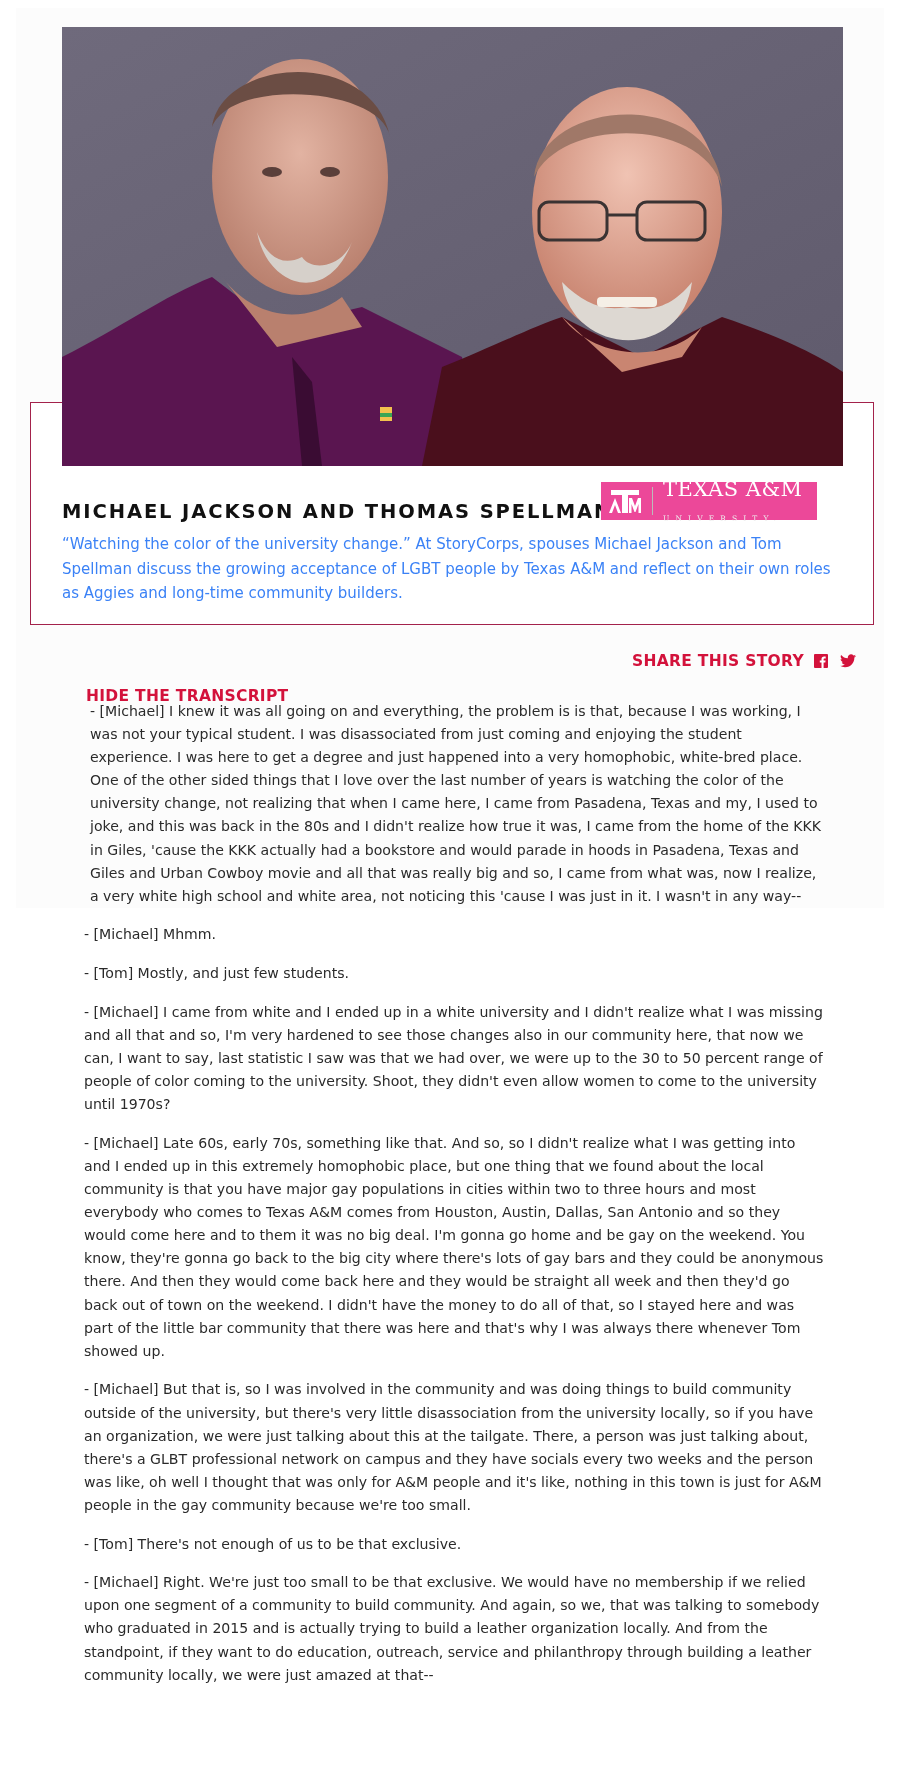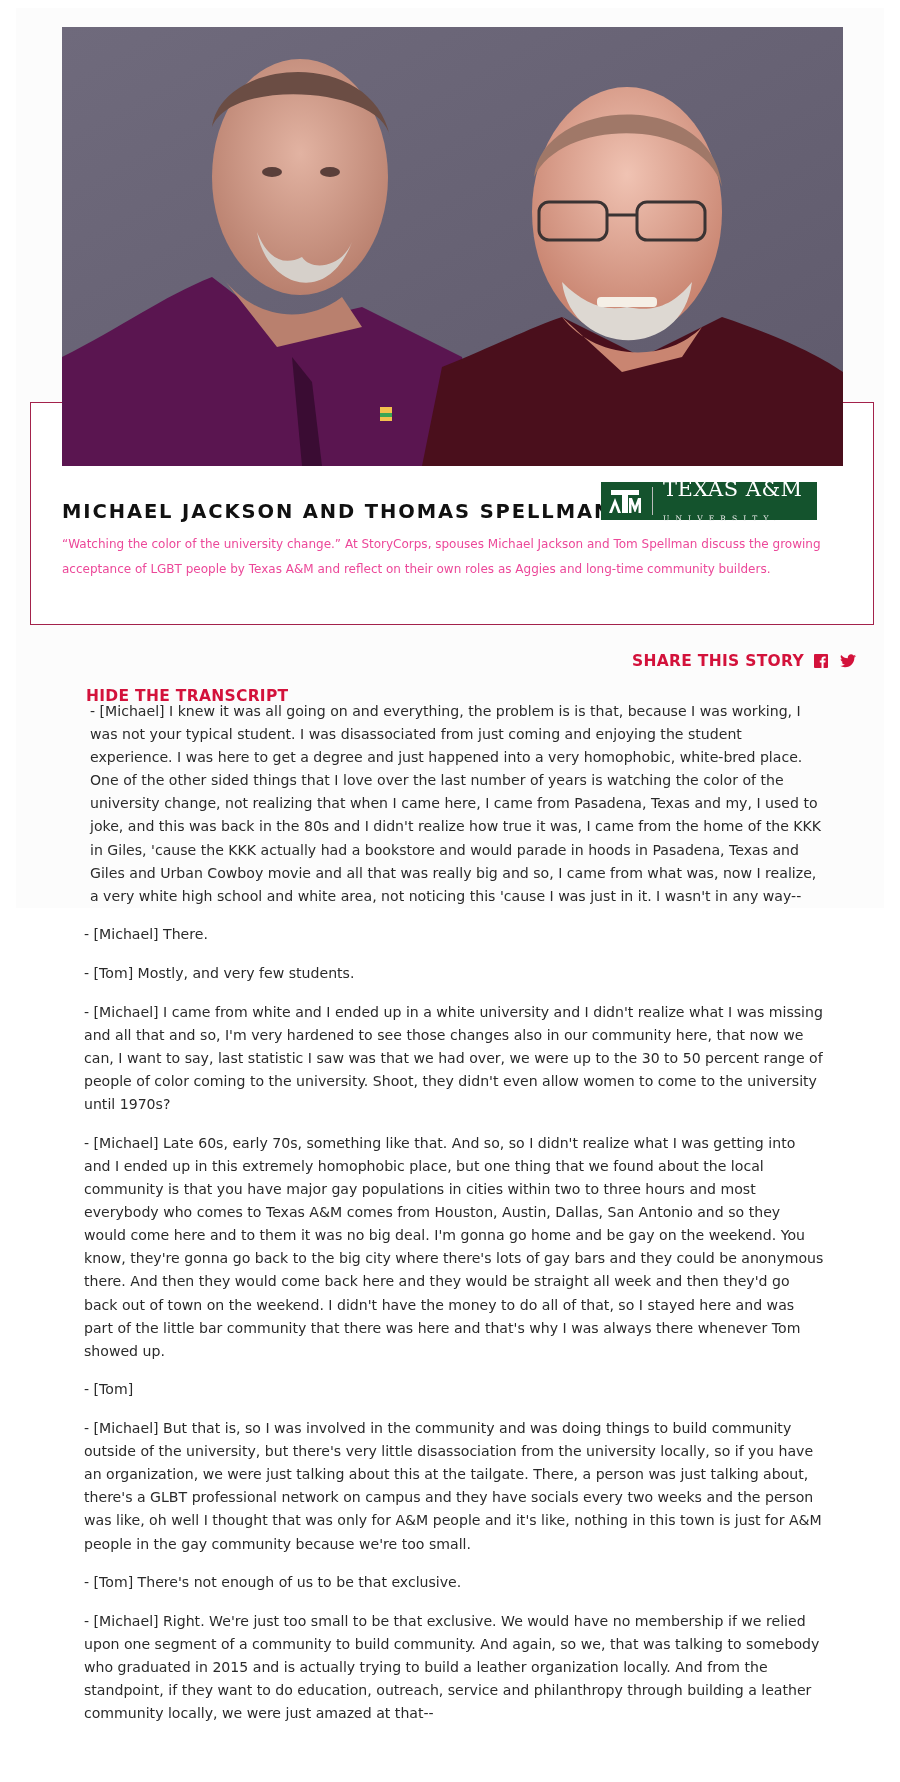--- a/index.html
+++ b/index.html
@@ -18,31 +18,31 @@
   }
   .photo svg { display: block; width: 100%; height: 100%; }
 
   .story-title {
     position: absolute; left: 62px; top: 500px;
     font-family: "DejaVu Sans", sans-serif; font-weight: bold;
     font-size: 19.5px; letter-spacing: 1.9px; color: #111;
   }
   .logo {
     position: absolute; left: 601px; top: 482px; width: 216px; height: 38px;
-    background: #14532d; color: #fff; display: flex; align-items: center;
+    background: #ec4899; color: #fff; display: flex; align-items: center;
   }
   .logo-atm { width: 36px; height: 30px; margin-left: 6px; }
   .logo-sep { width: 1px; height: 28px; background: #bbb; margin: 0 10px 0 9px; }
   .logo-text { display: flex; flex-direction: column; line-height: 1; }
   .logo-main { font-family: "DejaVu Serif", "Liberation Serif", serif; font-size: 21px; letter-spacing: 0.5px; color: #fff; }
   .logo-sub { font-family: "DejaVu Serif", "Liberation Serif", serif; font-size: 7.5px; letter-spacing: 6.1px; color: #eee; margin-top: 15px; }
 
   .story-summary {
     position: absolute; left: 62px; top: 532px; width: 790px;
-    font-size: 12px; line-height: 24.5px; color: #ec4899;
+    font-size: 15px; line-height: 24.5px; color: #3b82f6;
   }
 
   .transcript-toggle {
     position: absolute; left: 86px; top: 652px;
     color: #d3123b; font-weight: bold; font-size: 15.5px; letter-spacing: 0.3px;
     cursor: pointer; text-decoration: none; margin-top: 35px;
   }
   .share-row {
     position: absolute; left: 632px; top: 652px; display: flex; align-items: center;
     color: #d3123b; font-weight: bold; font-size: 15.5px; letter-spacing: 0.3px; justify-content: flex-end;
@@ -142,21 +142,20 @@
   </span>
   <span class="share-icon tw">
     <svg viewBox="0 0 24 20" width="16" height="14">
       <path d="M24 2.4c-.9.4-1.8.6-2.8.8 1-.6 1.8-1.6 2.2-2.7-1 .6-2 1-3.1 1.2C19.3.7 18 0 16.6 0c-2.7 0-4.9 2.2-4.9 4.9 0 .4 0 .8.1 1.1C7.7 5.8 4.1 3.9 1.7.9c-.4.7-.7 1.6-.7 2.5 0 1.7.9 3.2 2.2 4.1-.8 0-1.6-.2-2.2-.6v.1c0 2.4 1.7 4.4 3.9 4.8-.4.1-.8.2-1.3.2-.3 0-.6 0-.9-.1.6 2 2.4 3.4 4.6 3.4-1.7 1.3-3.8 2.1-6.1 2.1-.4 0-.8 0-1.2-.1 2.2 1.4 4.8 2.2 7.5 2.2 9.1 0 14-7.5 14-14v-.6c1-.7 1.8-1.6 2.5-2.5z" fill="#d3123b"></path>
     </svg>
   </span>
 </div>
 
 <div class="transcript">
   <p class="first">- [Michael] I knew it was all going on and everything, the problem is is that, because I was working, I was not your typical student. I was disassociated from just coming and enjoying the student experience. I was here to get a degree and just happened into a very homophobic, white-bred place. One of the other sided things that I love over the last number of years is watching the color of the university change, not realizing that when I came here, I came from Pasadena, Texas and my, I used to joke, and this was back in the 80s and I didn't realize how true it was, I came from the home of the KKK in Giles, 'cause the KKK actually had a bookstore and would parade in hoods in Pasadena, Texas and Giles and Urban Cowboy movie and all that was really big and so, I came from what was, now I realize, a very white high school and white area, not noticing this 'cause I was just in it. I wasn't in any way--</p>
-  <p>- [Michael] There.</p>
-  <p>- [Tom] Mostly, and very few students.</p>
+  <p>- [Michael] Mhmm.</p>
+  <p>- [Tom] Mostly, and just few students.</p>
   <p>- [Michael] I came from white and I ended up in a white university and I didn't realize what I was missing and all that and so, I'm very hardened to see those changes also in our community here, that now we can, I want to say, last statistic I saw was that we had over, we were up to the 30 to 50 percent range of people of color coming to the university. Shoot, they didn't even allow women to come to the university until 1970s?</p>
   <p>- [Michael] Late 60s, early 70s, something like that. And so, so I didn't realize what I was getting into and I ended up in this extremely homophobic place, but one thing that we found about the local community is that you have major gay populations in cities within two to three hours and most everybody who comes to Texas A&amp;M comes from Houston, Austin, Dallas, San Antonio and so they would come here and to them it was no big deal. I'm gonna go home and be gay on the weekend. You know, they're gonna go back to the big city where there's lots of gay bars and they could be anonymous there. And then they would come back here and they would be straight all week and then they'd go back out of town on the weekend. I didn't have the money to do all of that, so I stayed here and was part of the little bar community that there was here and that's why I was always there whenever Tom showed up.</p>
-  <p>- [Tom]</p>
   <p>- [Michael] But that is, so I was involved in the community and was doing things to build community outside of the university, but there's very little disassociation from the university locally, so if you have an organization, we were just talking about this at the tailgate. There, a person was just talking about, there's a GLBT professional network on campus and they have socials every two weeks and the person was like, oh well I thought that was only for A&amp;M people and it's like, nothing in this town is just for A&amp;M people in the gay community because we're too small.</p>
   <p>- [Tom] There's not enough of us to be that exclusive.</p>
   <p>- [Michael] Right. We're just too small to be that exclusive. We would have no membership if we relied upon one segment of a community to build community. And again, so we, that was talking to somebody who graduated in 2015 and is actually trying to build a leather organization locally. And from the standpoint, if they want to do education, outreach, service and philanthropy through building a leather community locally, we were just amazed at that--</p>
 </div>
 
 </body></html>

